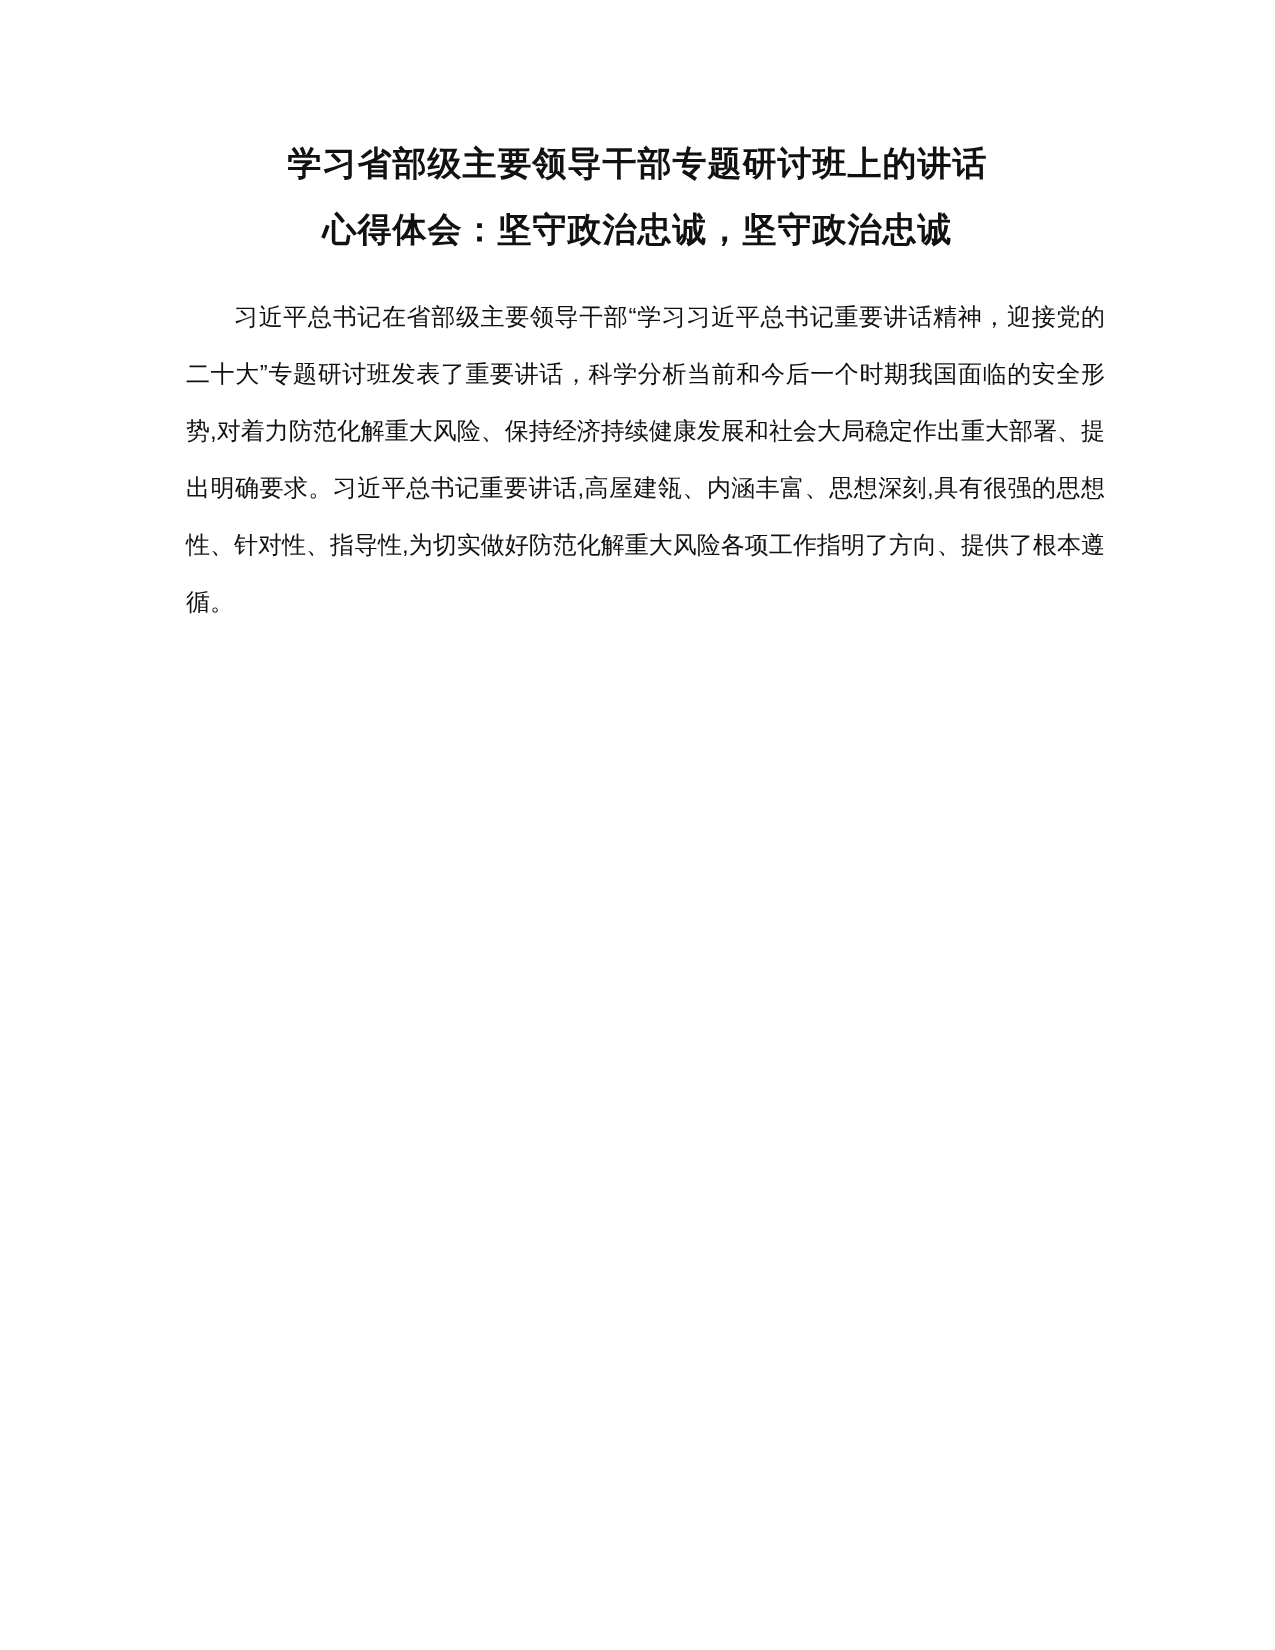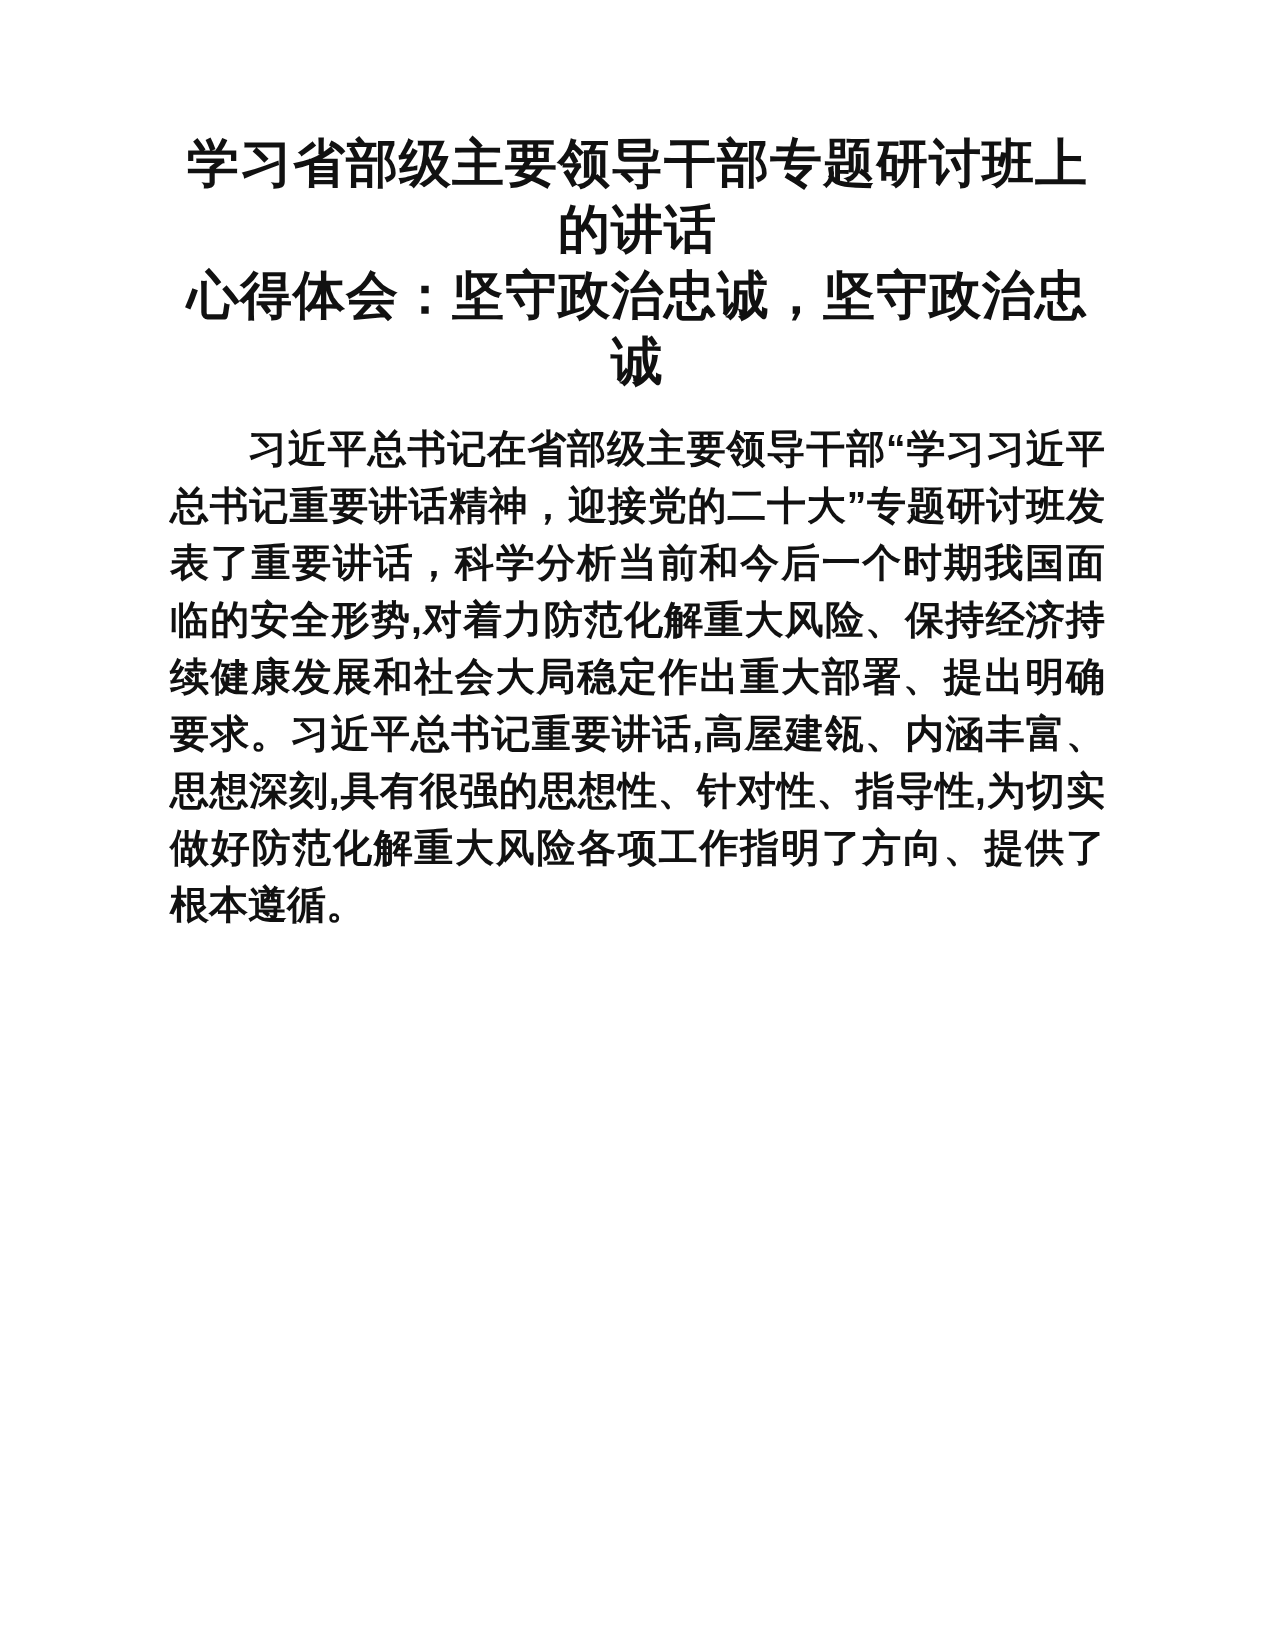--- a/index.html
+++ b/index.html
@@ -13,36 +13,36 @@
     height: 1650px;
     background: #ffffff;
     box-sizing: border-box;
     padding: 130px 170px 0 170px;
     font-family: "Liberation Sans", "DejaVu Sans", sans-serif;
     color: #111111;
     overflow: hidden;
   }
   .title {
     margin: 0 0 26px 0;
-    font-size: 52px;
+    font-size: 34px;
     font-weight: bold;
     text-align: center;
     line-height: 66px;
     letter-spacing: 1px;
   }
   .title-line {
     display: block;
   }
   .doc-body p {
-    margin: 0 0 14px 0;
-    font-size: 39px;
+    margin: 0 0 14px 16px;
+    font-size: 24px;
     line-height: 57px;
     text-align: justify;
     text-indent: 2em;
-    font-weight: 700;
+    font-weight: 400;
     word-break: break-all;
   }
 </style>
 </head>
 <body>
 
 <div class="page">
   <h1 class="title">
     <span class="title-line">学习省部级主要领导干部专题研讨班上的讲话</span>
     <span class="title-line">心得体会：坚守政治忠诚，坚守政治忠诚</span>

